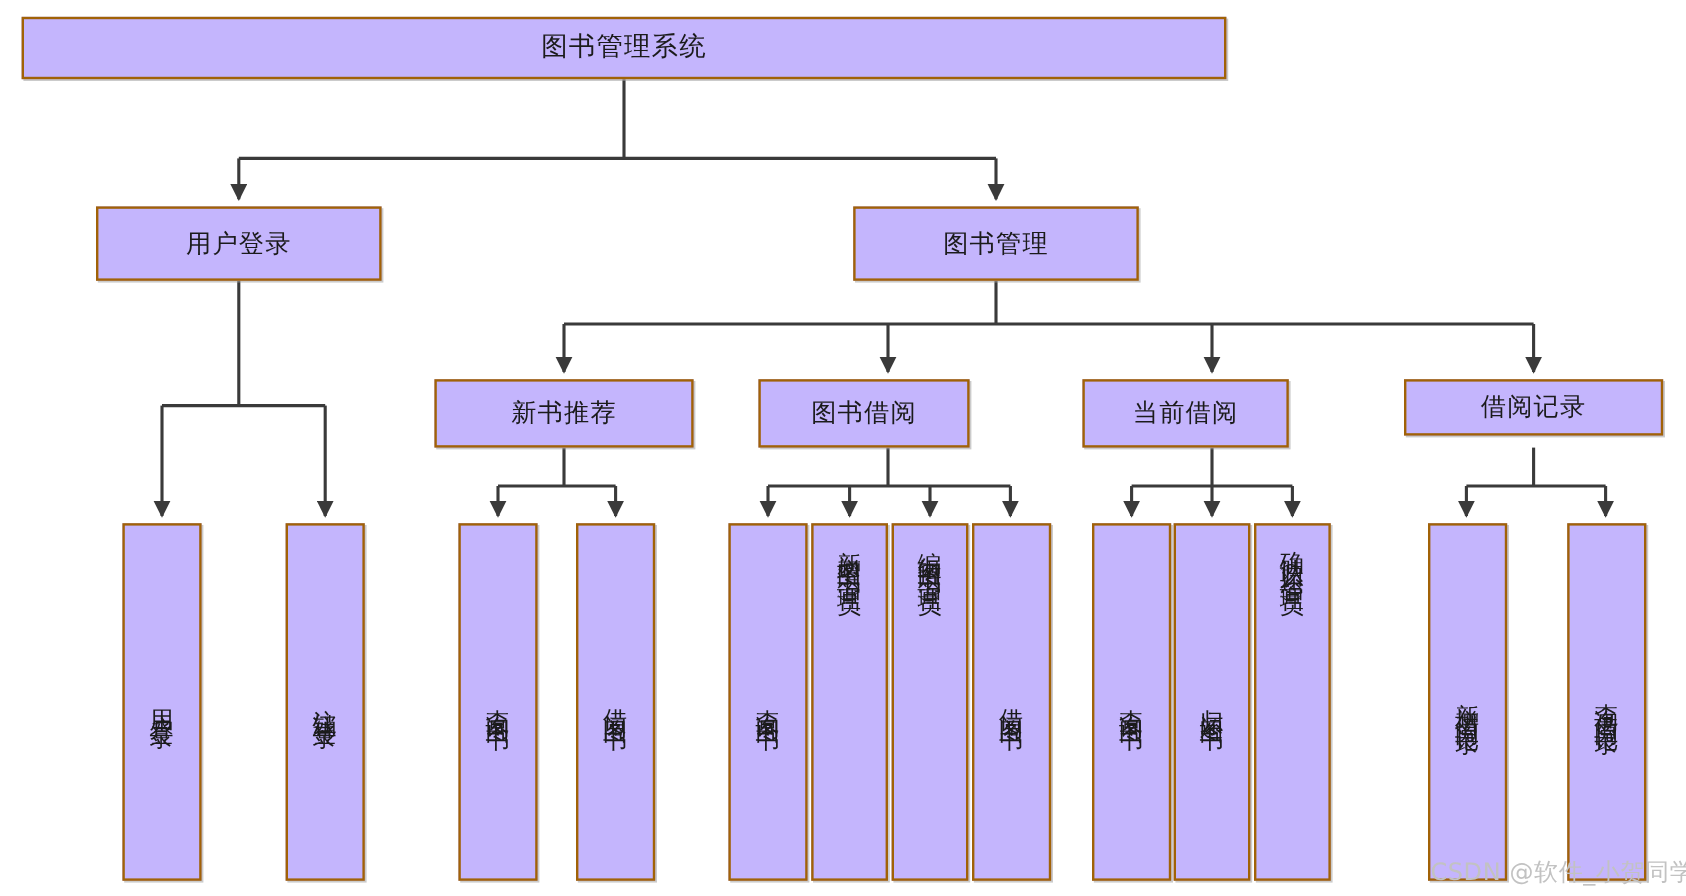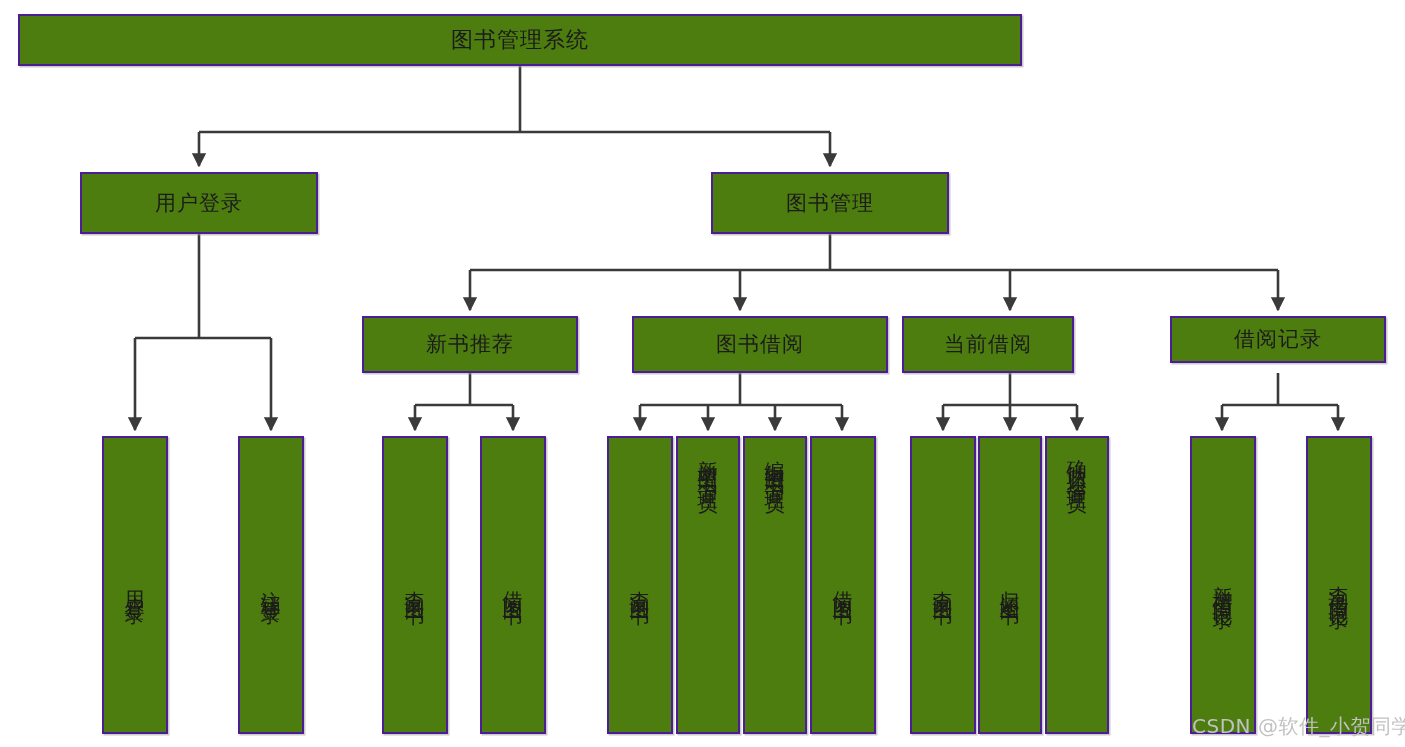--- a/index.html
+++ b/index.html
@@ -20,22 +20,22 @@
     position: absolute;
     left: 0;
     top: 0;
     width: 1405px;
     height: 747px;
     pointer-events: none;
   }
   .node {
     position: absolute;
     box-sizing: border-box;
-    background: #4d7c0f;
-    border: 2px solid #4c1d95;
+    background: #c4b5fd;
+    border: 2px solid #a16207;
     box-shadow: 1.5px 1.5px 0 rgba(160,160,160,0.55);
     display: flex;
     align-items: center;
     justify-content: center;
     z-index: 2;
   }
   .node .label {
     color: #1b1b1b;
     letter-spacing: 1px;
     white-space: nowrap;
@@ -138,21 +138,21 @@
   <div class="node h" style="left:80px; top:172px; width:238px; height:62px;">
     <span class="label">用户登录</span>
   </div>
   <div class="node h" style="left:711px; top:172px; width:238px; height:62px;">
     <span class="label">图书管理</span>
   </div>
 
   <div class="node h" style="left:362px; top:316px; width:216px; height:57px;">
     <span class="label">新书推荐</span>
   </div>
-  <div class="node h" style="left:632px; top:316px; width:256px; height:57px;">
+  <div class="node h" style="left:632px; top:316px; width:176px; height:57px;">
     <span class="label">图书借阅</span>
   </div>
   <div class="node h" style="left:902px; top:316px; width:172px; height:57px;">
     <span class="label">当前借阅</span>
   </div>
   <div class="node h" style="left:1170px; top:316px; width:216px; height:47px;">
     <span class="label">借阅记录</span>
   </div>
 
   <div class="node v center" style="left:102px; top:436px; width:66px; height:298px;">

